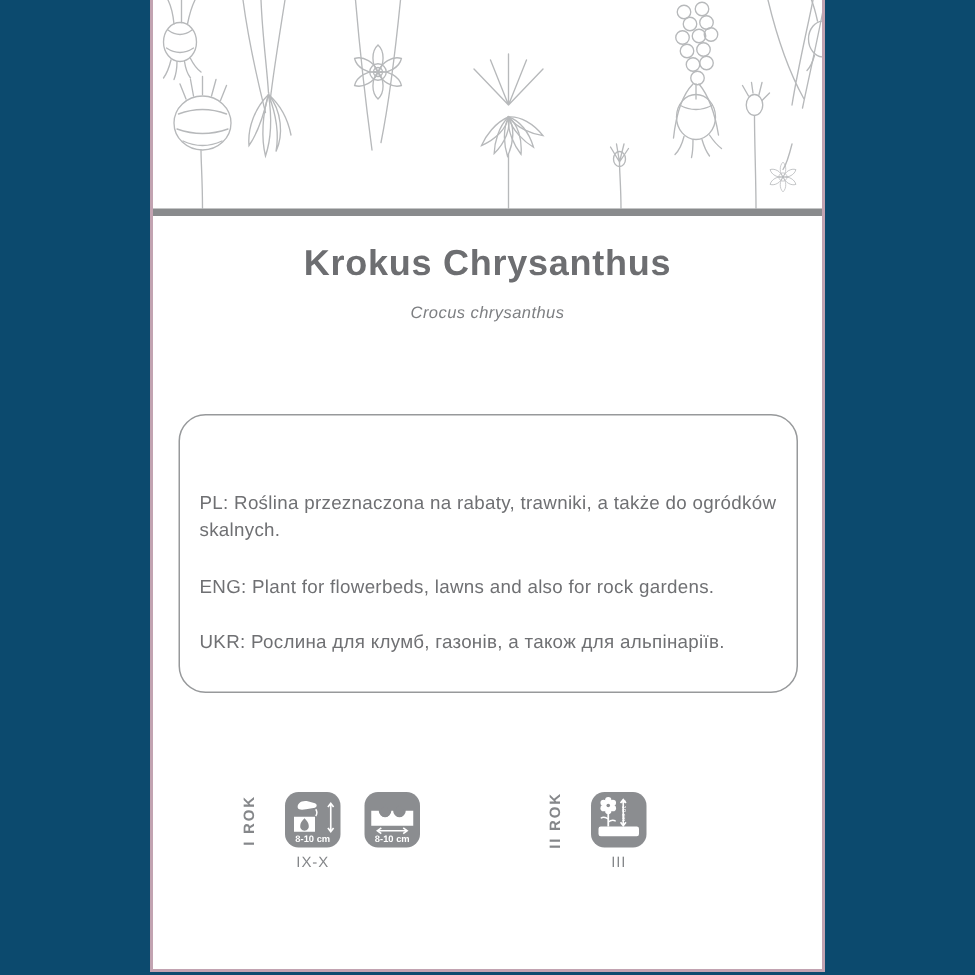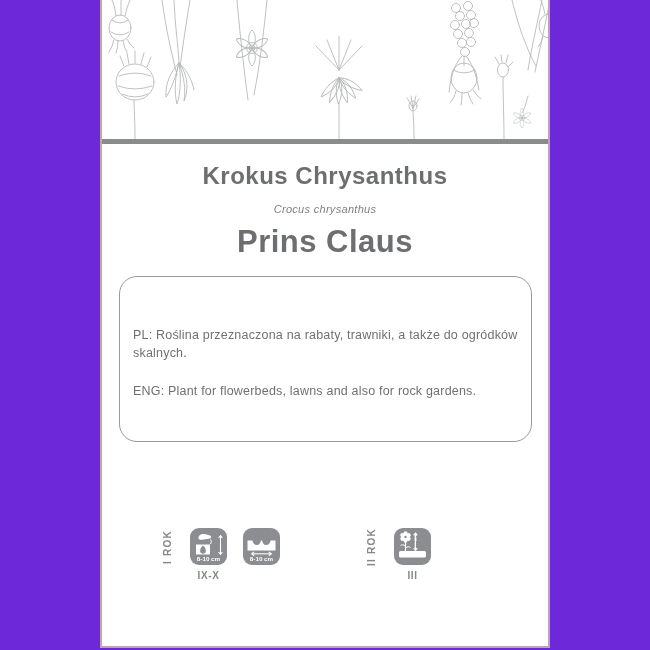--- a/index.html
+++ b/index.html
@@ -1,17 +1,17 @@
 <!DOCTYPE html>
 <html><head>
 <meta charset="utf-8">
 <style>
   html,body { margin:0; padding:0; background:#ffffff; }
   .page {
-    position:relative; width:650px; height:650px; background:#6d28d9;
+    position:relative; width:650px; height:650px; background:#0c4a6e;
     font-family:"Liberation Sans", sans-serif; overflow:hidden;
   }
   .card {
     position:absolute; left:100px; top:0; width:450px; height:648px;
     background:#ffffff; box-sizing:border-box;
     border-left:2px solid #c2a3b1; border-right:2px solid #c2a3b1; border-bottom:2px solid #c2a3b1;
     overflow:hidden;
   }
   .illus-band { position:absolute; top:0; left:0; width:446px; height:139px; }
   .divider { position:absolute; top:139px; left:0; width:446px; height:5px; background:#898b8d; }
@@ -23,21 +23,21 @@
   .latin-name {
     position:absolute; top:203px; left:0; width:446px; text-align:center;
     font-size:11px; font-style:italic; color:#7d7f82; letter-spacing:0.3px;
   }
   .variety-name {
     position:absolute; top:224px; left:0; width:446px; text-align:center;
     font-size:31px; font-weight:800; color:#6d6e71; letter-spacing:0.5px; margin:0;
   }
 
   .desc-box {
-    position:absolute; top:276px; left:17px; width:413px; height:166px;
+    position:absolute; top:276px; left:17px; width:413px; height:186px;
     border:1.4px solid #97999b; border-radius:18px; box-sizing:border-box;
     padding:50px 12px 0 13px;
   }
   .desc-box p {
     margin:0 0 20px 0; font-size:12.5px; line-height:1.42; color:#6f7073;
     letter-spacing:0.2px; white-space:pre-line;
   }
 
   .icons-row { position:absolute; top:528px; left:0; width:446px; height:60px; }
   .icon-group { position:absolute; top:0; display:flex; gap:16px; align-items:flex-start; }
@@ -57,21 +57,21 @@
   .cm-label {
     position:absolute; bottom:2px; left:0; width:100%; text-align:center;
     font-size:8px; font-weight:700; color:#ffffff;
     transform:scale(0.78); transform-origin:50% 100%; white-space:nowrap;
   }
   .cm-label-vert {
     position:absolute; top:9px; right:3px; font-size:7px; color:#ffffff;
     transform:rotate(90deg) scale(0.55); transform-origin:center; white-space:nowrap;
   }
   .period {
-    margin-top:5px; font-size:10px; font-weight:700; color:#85878a;
+    margin-top:5px; font-size:10px; font-weight:400; color:#85878a;
     letter-spacing:0.6px; text-align:left;
   }
 </style>
 </head>
 <body>
 
 <div class="page">
   <div class="card">
 
     <svg class="illus-band" viewBox="0 0 446 139" xmlns="http://www.w3.org/2000/svg">
@@ -168,26 +168,26 @@
           <path d="M441 37 q-2 7 -5 10 M447 38 q0 7 1 11"></path>
           <path d="M443 14 Q441 5 439 0 M449 14 Q450 6 451 0"></path>
         </g>
       </g>
     </svg>
 
     <div class="divider"></div>
 
     <h1 class="common-name">Krokus Chrysanthus</h1>
     <div class="latin-name">Crocus chrysanthus</div>
-    <h2 class="variety-name">Prins Claus</h2>
 
     <div class="desc-box">
       <p>PL: Roślina przeznaczona na rabaty, trawniki, a także do ogródków
 skalnych.</p>
       <p>ENG: Plant for flowerbeds, lawns and also for rock gardens.</p>
+      <p>UKR: Рослина для клумб, газонів, а також для альпінаріїв.</p>
     </div>
 
     <div class="icons-row">
 
       <div class="icon-group group-year1">
         <div class="rok-wrap">
           <span>I ROK</span>
         </div>
         <div class="tile-col">
           <div class="tile">

